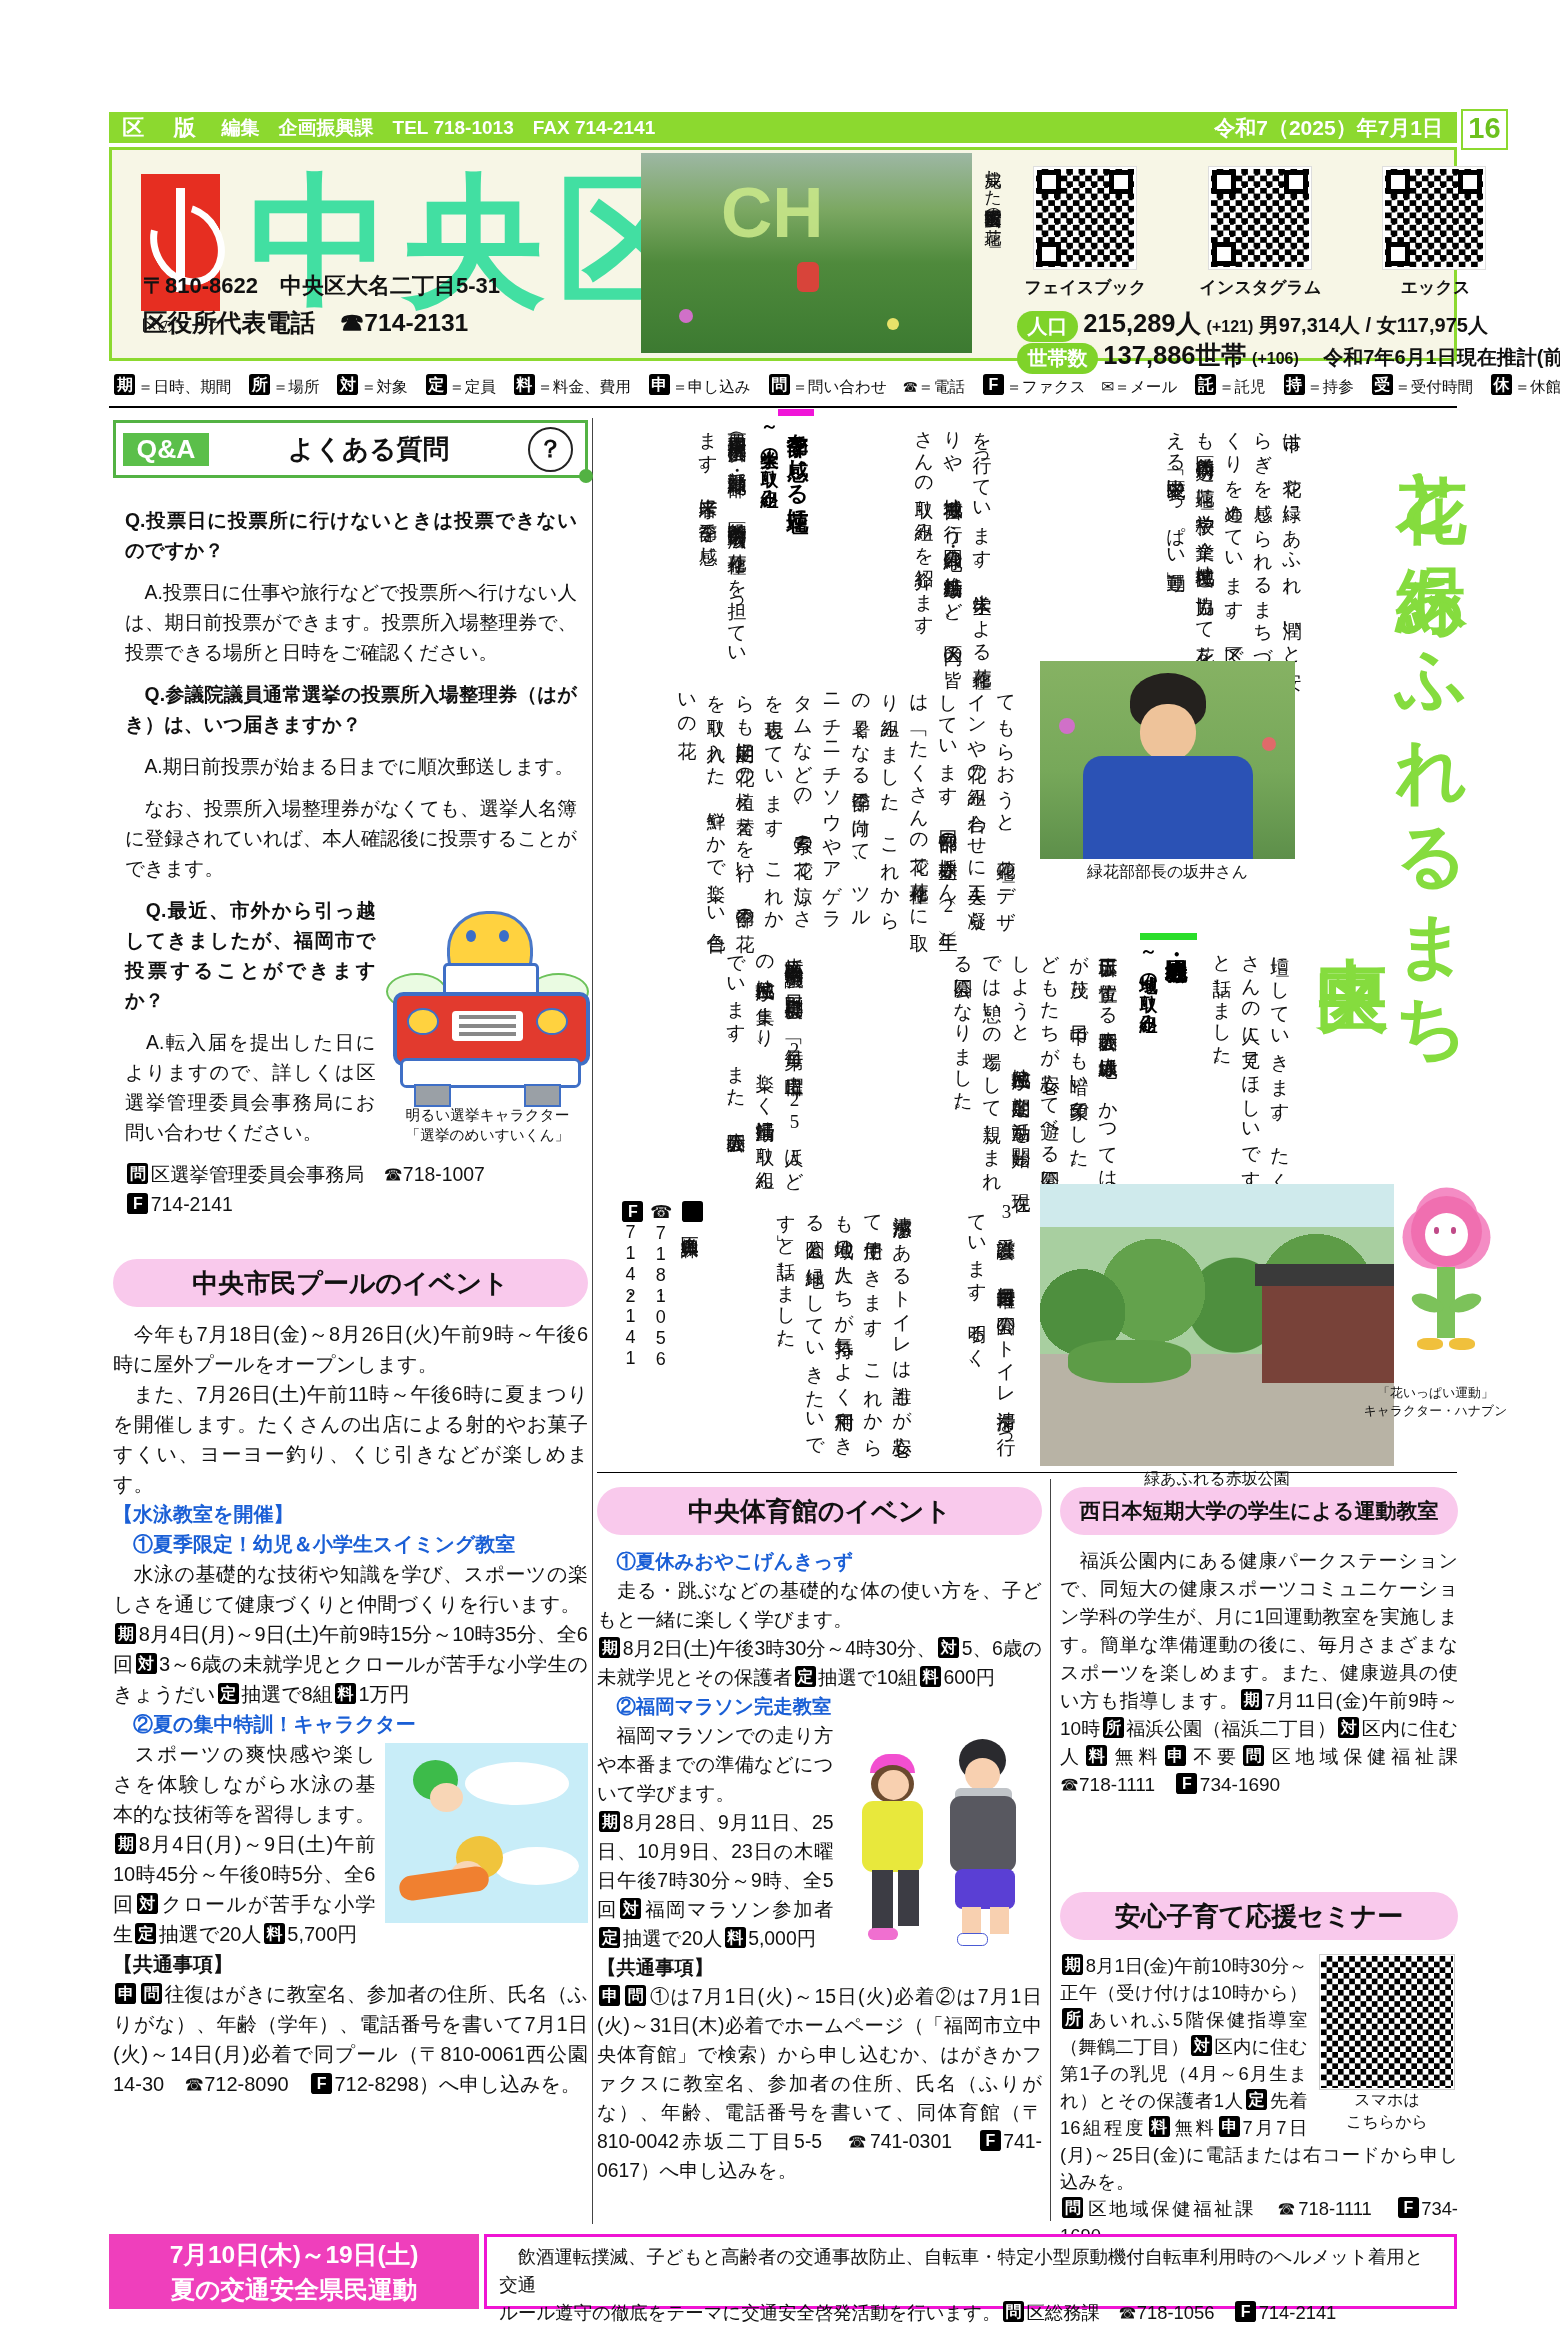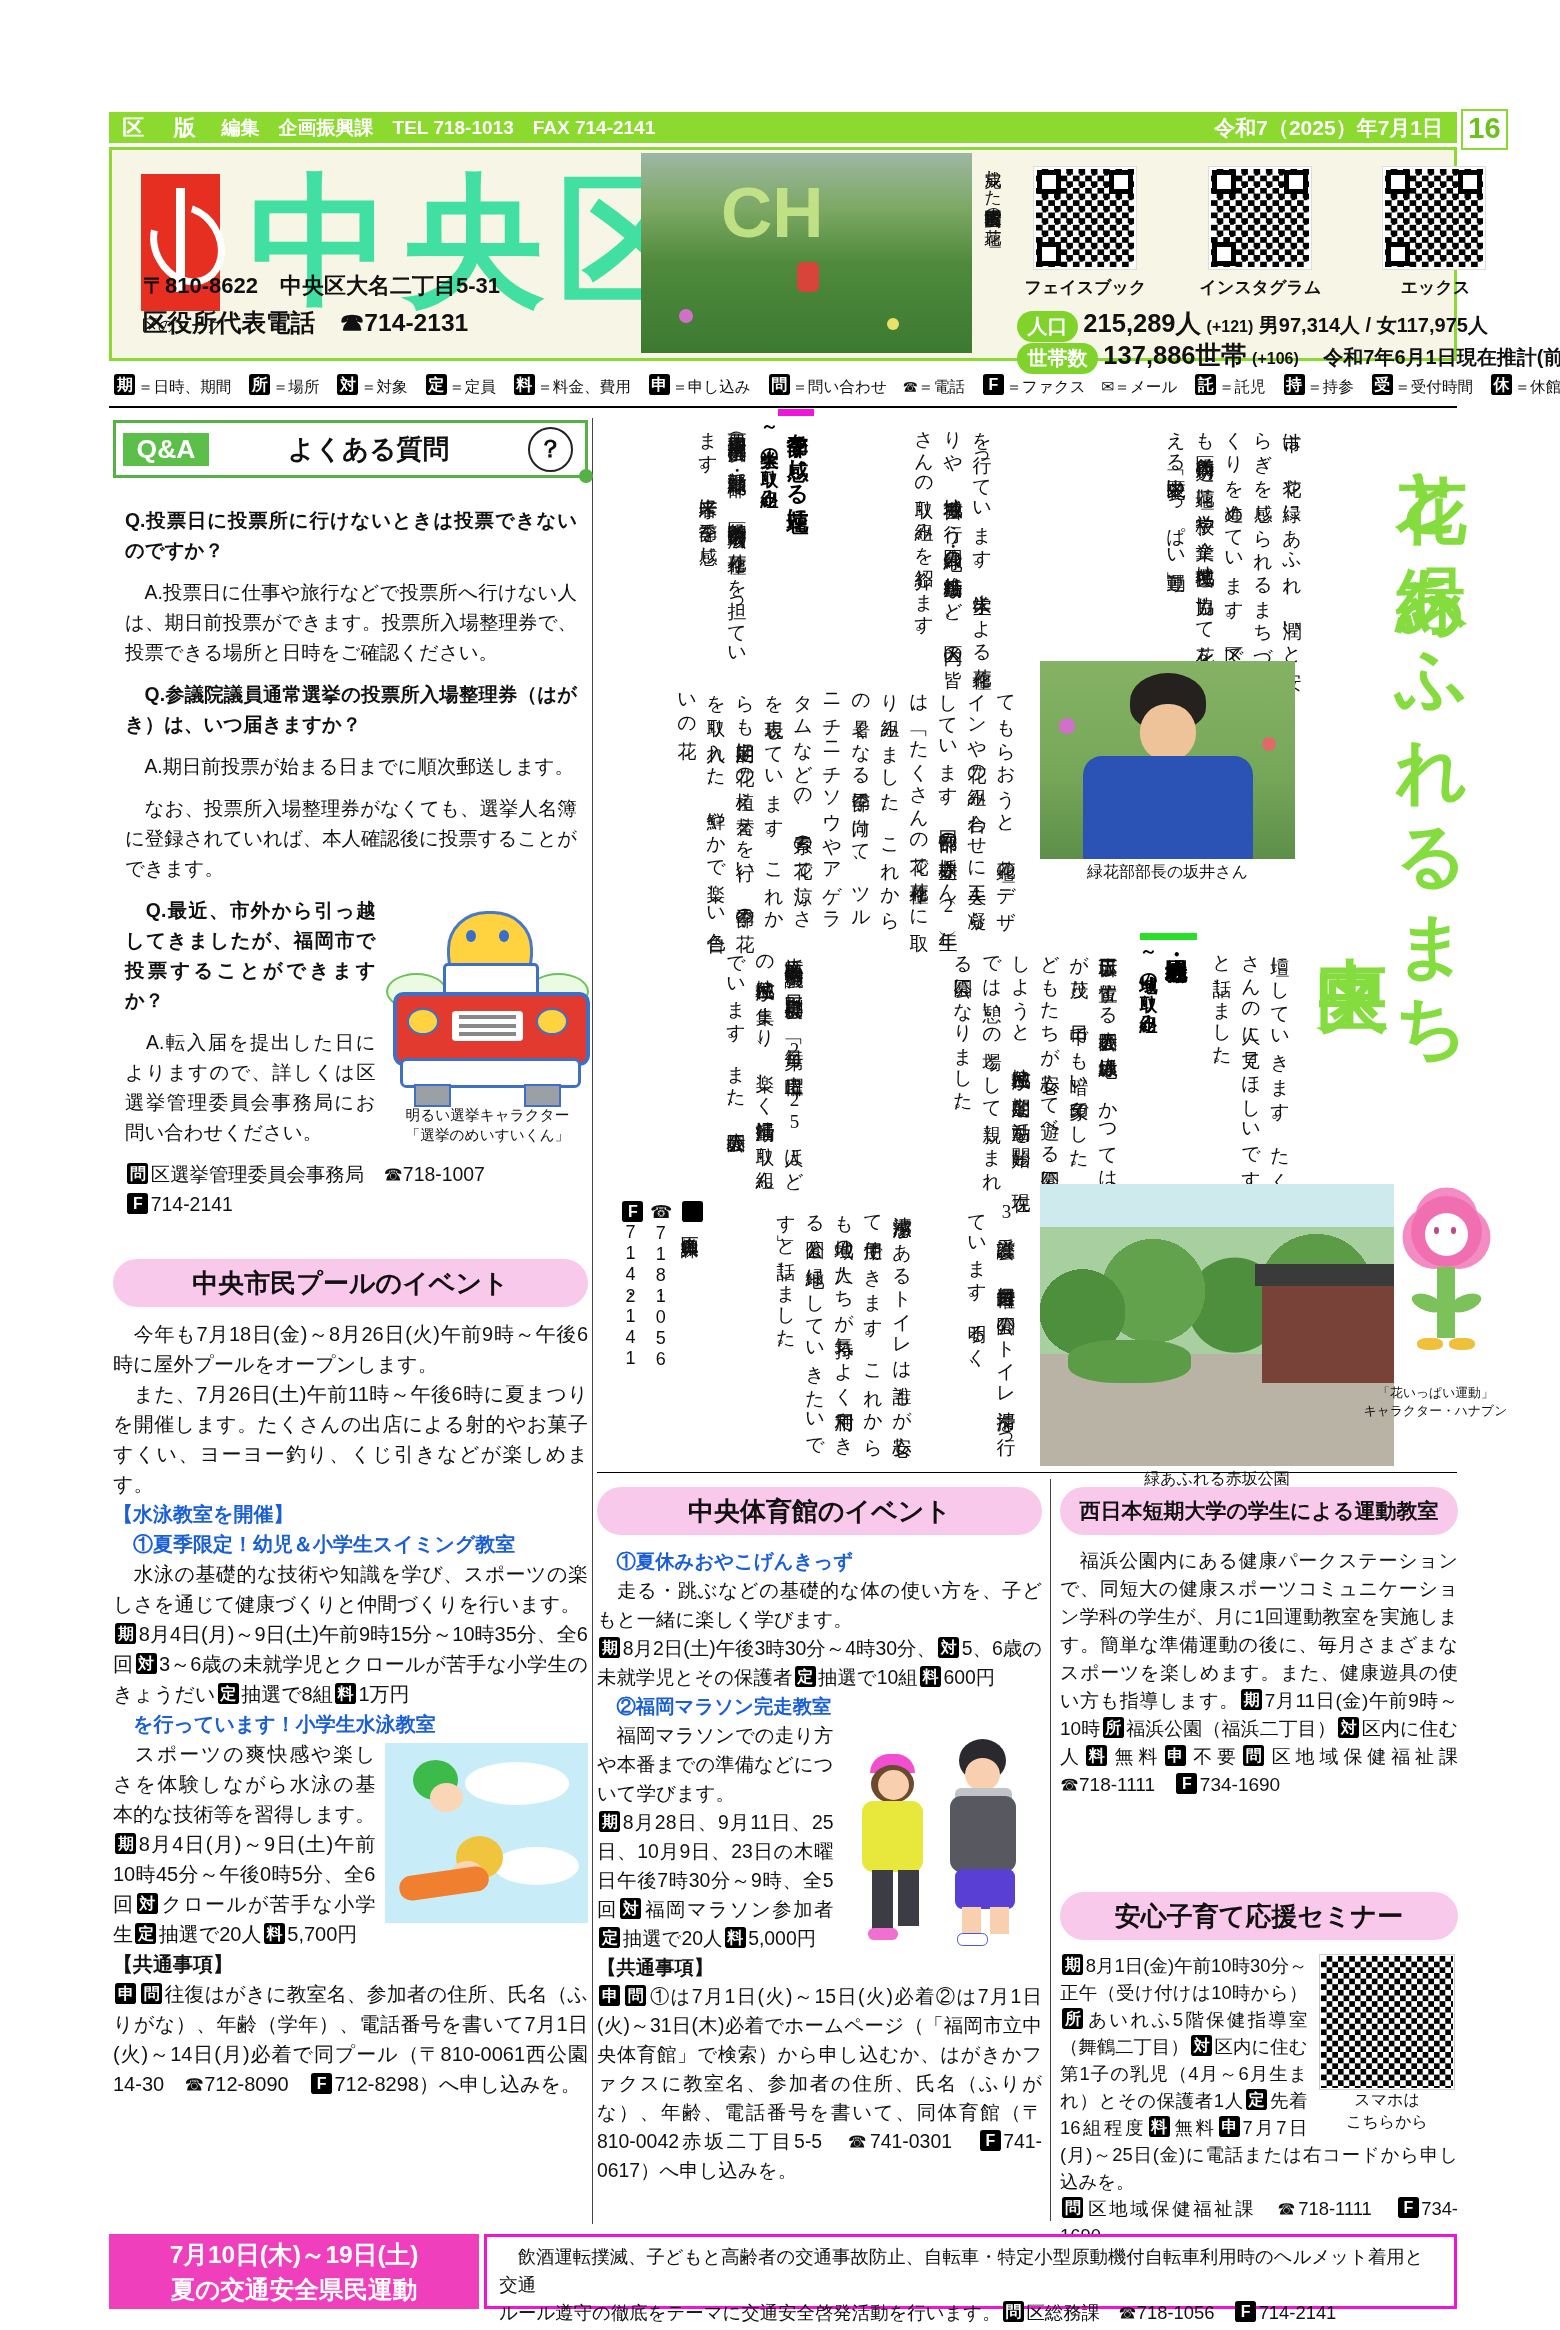--- a/index.html
+++ b/index.html
@@ -294,21 +294,21 @@
 
   <div class="sect" style="left:113px;top:1231px;width:475px;margin-top:28px;">
     <div class="pill">中央市民プールのイベント</div>
     <div class="sbody">
       <p>　今年も7月18日(金)～8月26日(火)午前9時～午後6時に屋外プールをオープンします。</p>
       <p>　また、7月26日(土)午前11時～午後6時に夏まつりを開催します。たくさんの出店による射的やお菓子すくい、ヨーヨー釣り、くじ引きなどが楽しめます。</p>
       <p class="blue">【水泳教室を開催】</p>
       <p class="blue">　①夏季限定！幼児＆小学生スイミング教室</p>
       <p>　水泳の基礎的な技術や知識を学び、スポーツの楽しさを通じて健康づくりと仲間づくりを行います。</p>
       <p><span class="ib">期</span><span>8月4日(月)～9日(土)午前9時15分～10時35分、全6回</span><span class="ib">対</span><span>3～6歳の未就学児とクロールが苦手な小学生のきょうだい</span><span class="ib">定</span><span>抽選で8組</span><span class="ib">料</span><span>1万円</span></p>
-      <p class="blue">　を行っています！小学生水泳教室</p>
+      <p class="blue">　②夏の集中特訓！キャラクター</p>
       <div class="swim">
         <div class="sp" style="left:80px;top:19px;width:104px;height:43px;"></div>
         <div class="cap1"></div>
           <div class="face1"></div>
         <div class="sp" style="left:109px;top:104px;width:85px;height:38px;"></div>
         <div class="cap2"></div>
           <div class="face2"></div>
           <div class="board"></div>
       </div>
       <p>　スポーツの爽快感や楽しさを体験しながら水泳の基本的な技術等を習得します。</p>

